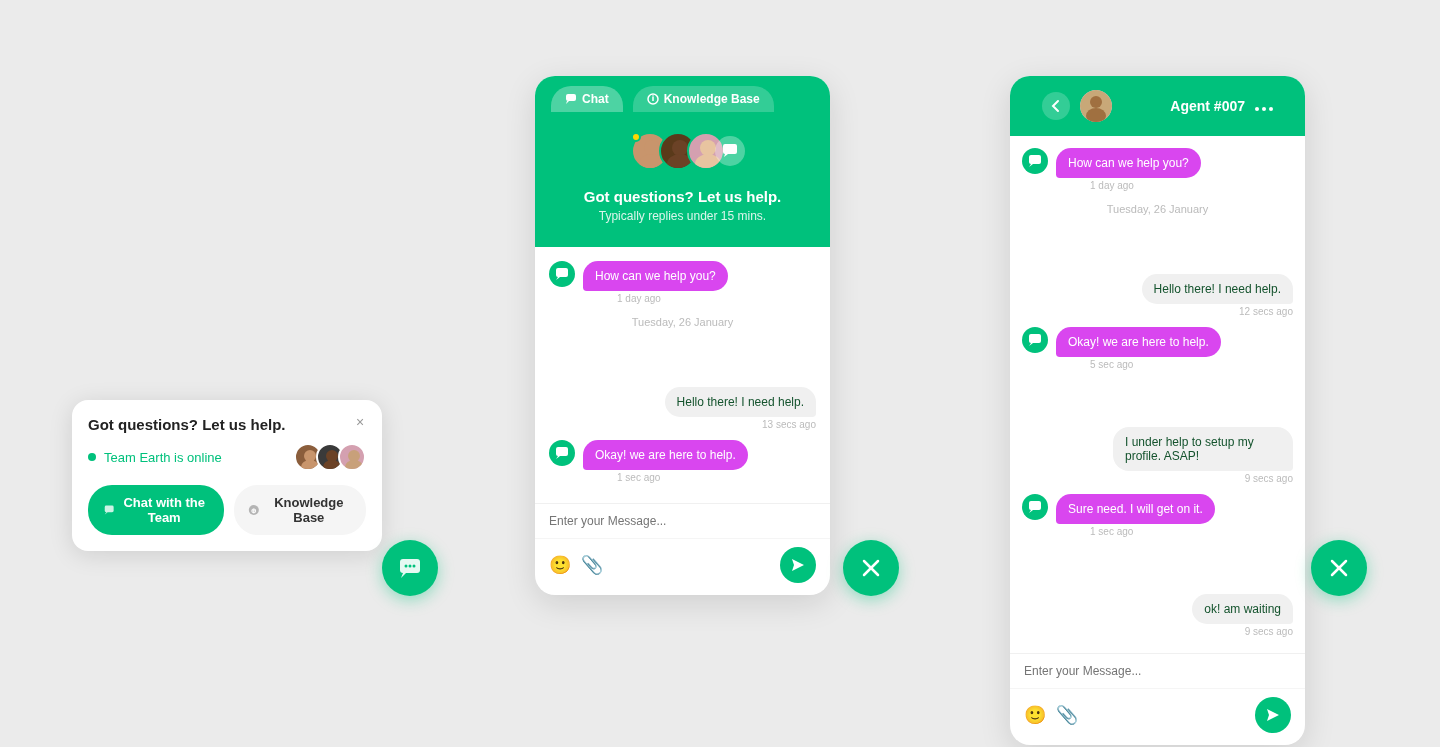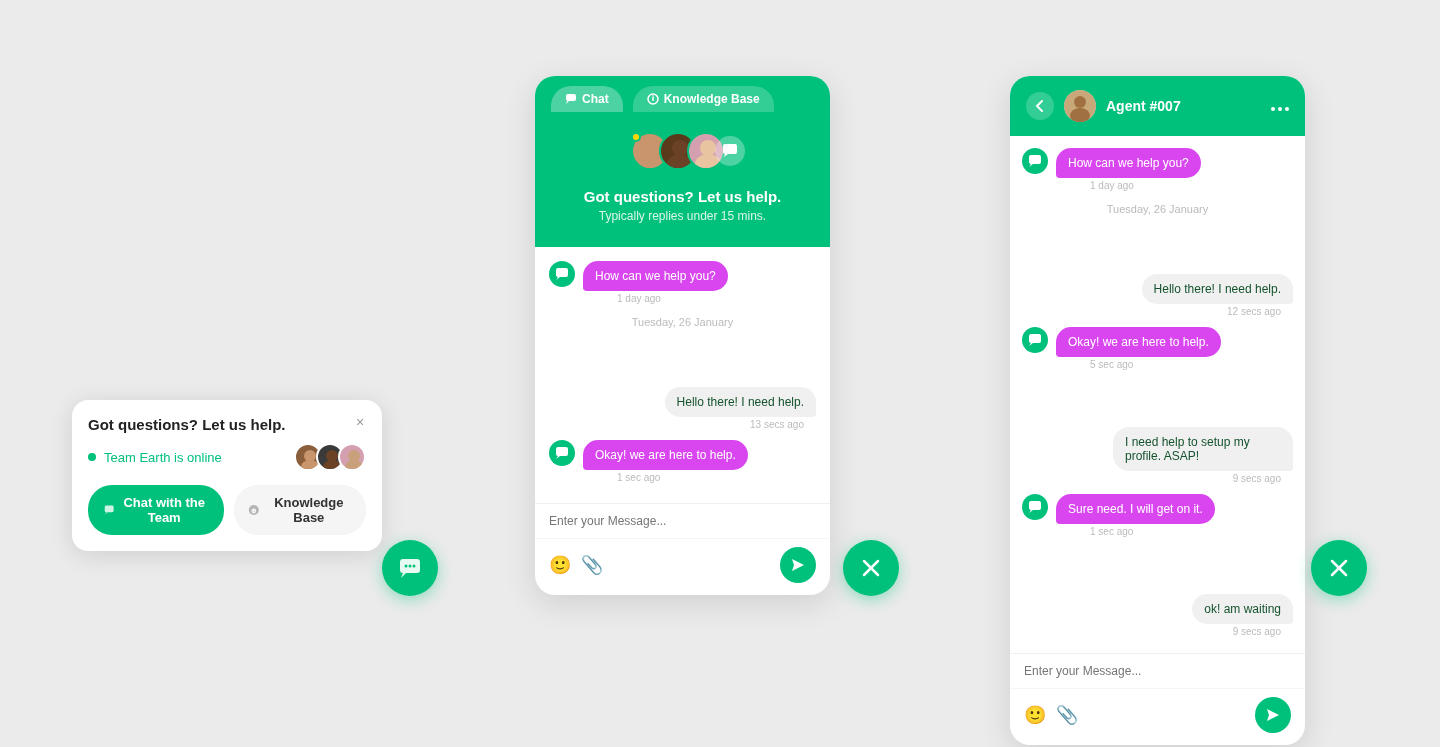--- a/index.html
+++ b/index.html
@@ -211,21 +211,21 @@
       border-radius: 16px 16px 4px 16px;
       margin-top: 47px;
     }
     .msg-time {
       font-size: 10px;
       color: #bbb;
       margin-top: 2px;
       text-align: right;
     }
     .msg-time.left { text-align: left; margin-left: 34px; }
-    .msg-time.right-align { text-align: right; margin-right: 12px; }
+    .msg-time.right-align { text-align: right; margin-right: 0; }
     .date-divider {
       text-align: center;
       font-size: 11px;
       color: #bbb;
       margin: 12px 0;
     }
     .msg-input-area {
       border-top: 1px solid #f0f0f0;
       padding: 10px 14px;
       display: flex;
@@ -260,24 +260,25 @@
       cursor: pointer;
       display: flex;
       align-items: center;
       justify-content: center;
       color: #fff;
     }
 
     
     .cw3-header {
       background: #00c17c;
-      padding: 14px 16px;
+      padding: 14px 32px;
       display: flex;
       align-items: center;
       gap: 10px;
+      text-align: right;
     }
     .cw3-back {
       background: rgba(255,255,255,0.2);
       border: none;
       border-radius: 50%;
       width: 28px;
       height: 28px;
       cursor: pointer;
       display: flex;
       align-items: center;
@@ -545,21 +546,21 @@
         </svg>
       </div>
       <div>
         <div class="msg-bubble">Okay! we are here to help.</div>
         <div class="msg-time left">5 sec ago</div>
       </div>
     </div>
 
     <div class="msg-row right">
       <div>
-        <div class="msg-bubble gray">I need help to setup my profile. ASAP!</div>
+        <div class="msg-bubble gray">I under help to setup my profile. ASAP!</div>
         <div class="msg-time right-align">9 secs ago</div>
       </div>
     </div>
 
     <div class="msg-row">
       <div class="msg-avatar">
         <svg width="14" height="14" viewBox="0 0 14 14">
           <rect x="1" y="1" width="12" height="9" rx="2" fill="white"></rect>
           <polygon points="3,10 1,13 5,10" fill="white"></polygon>
         </svg>

